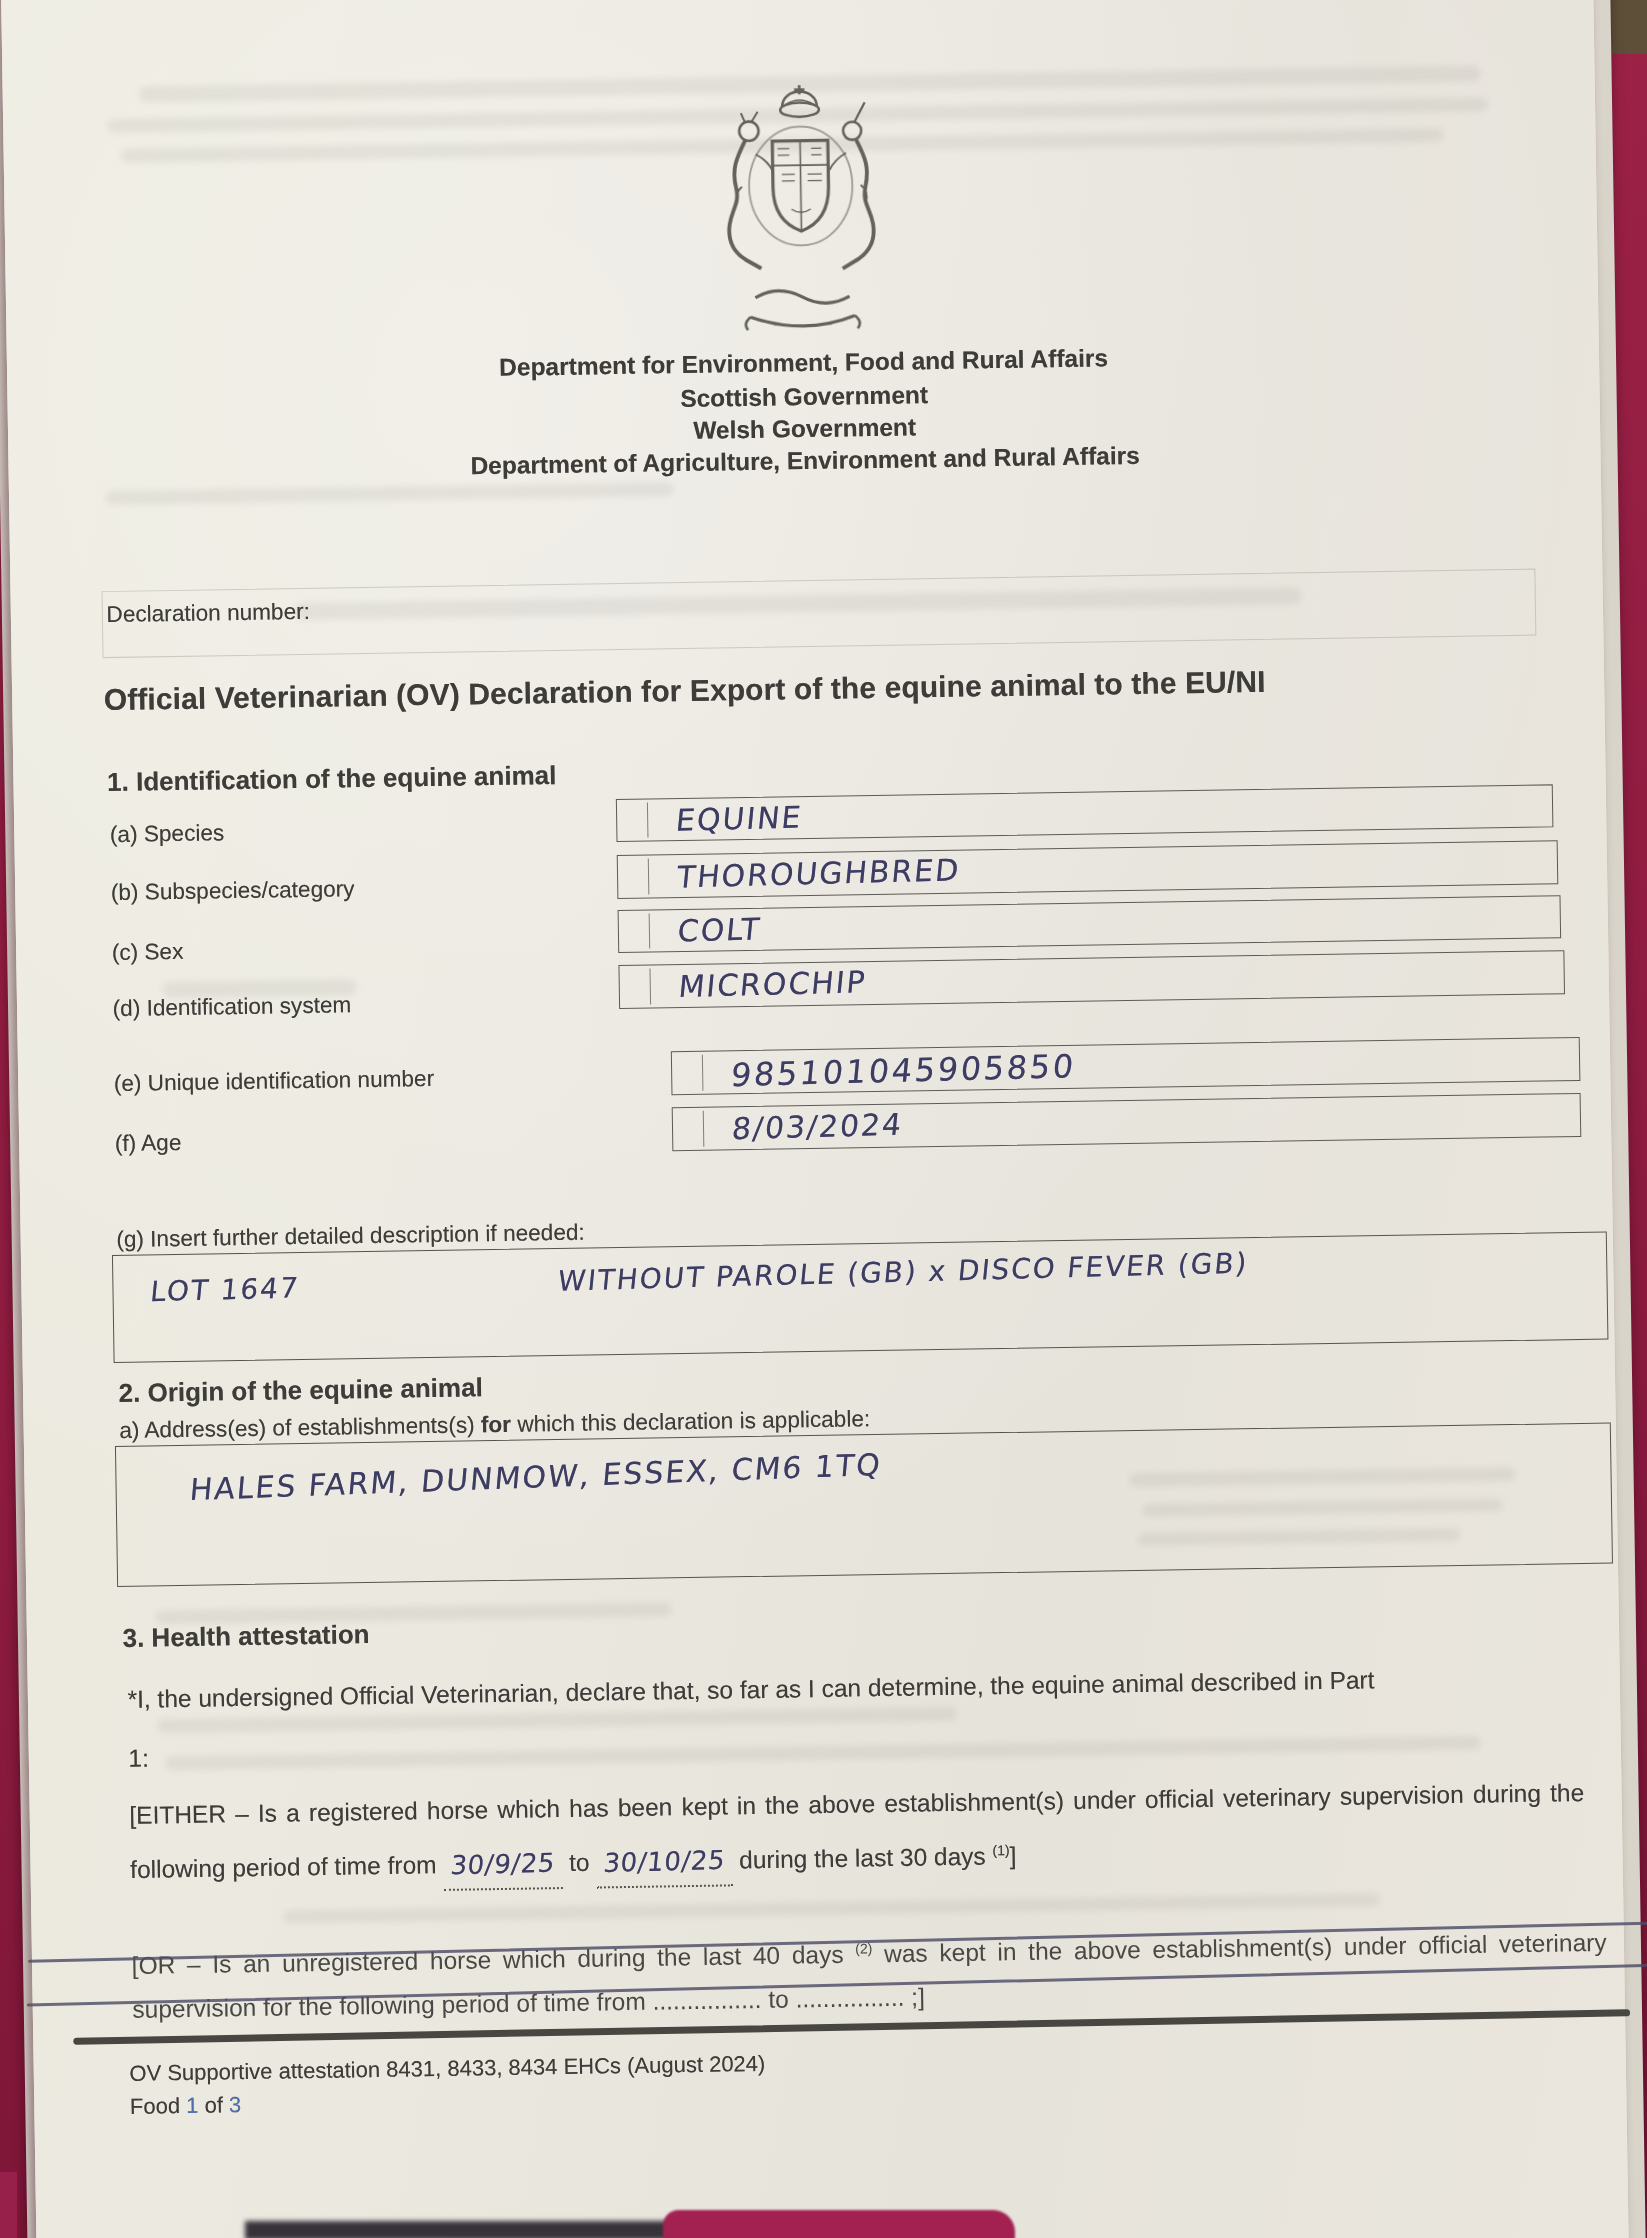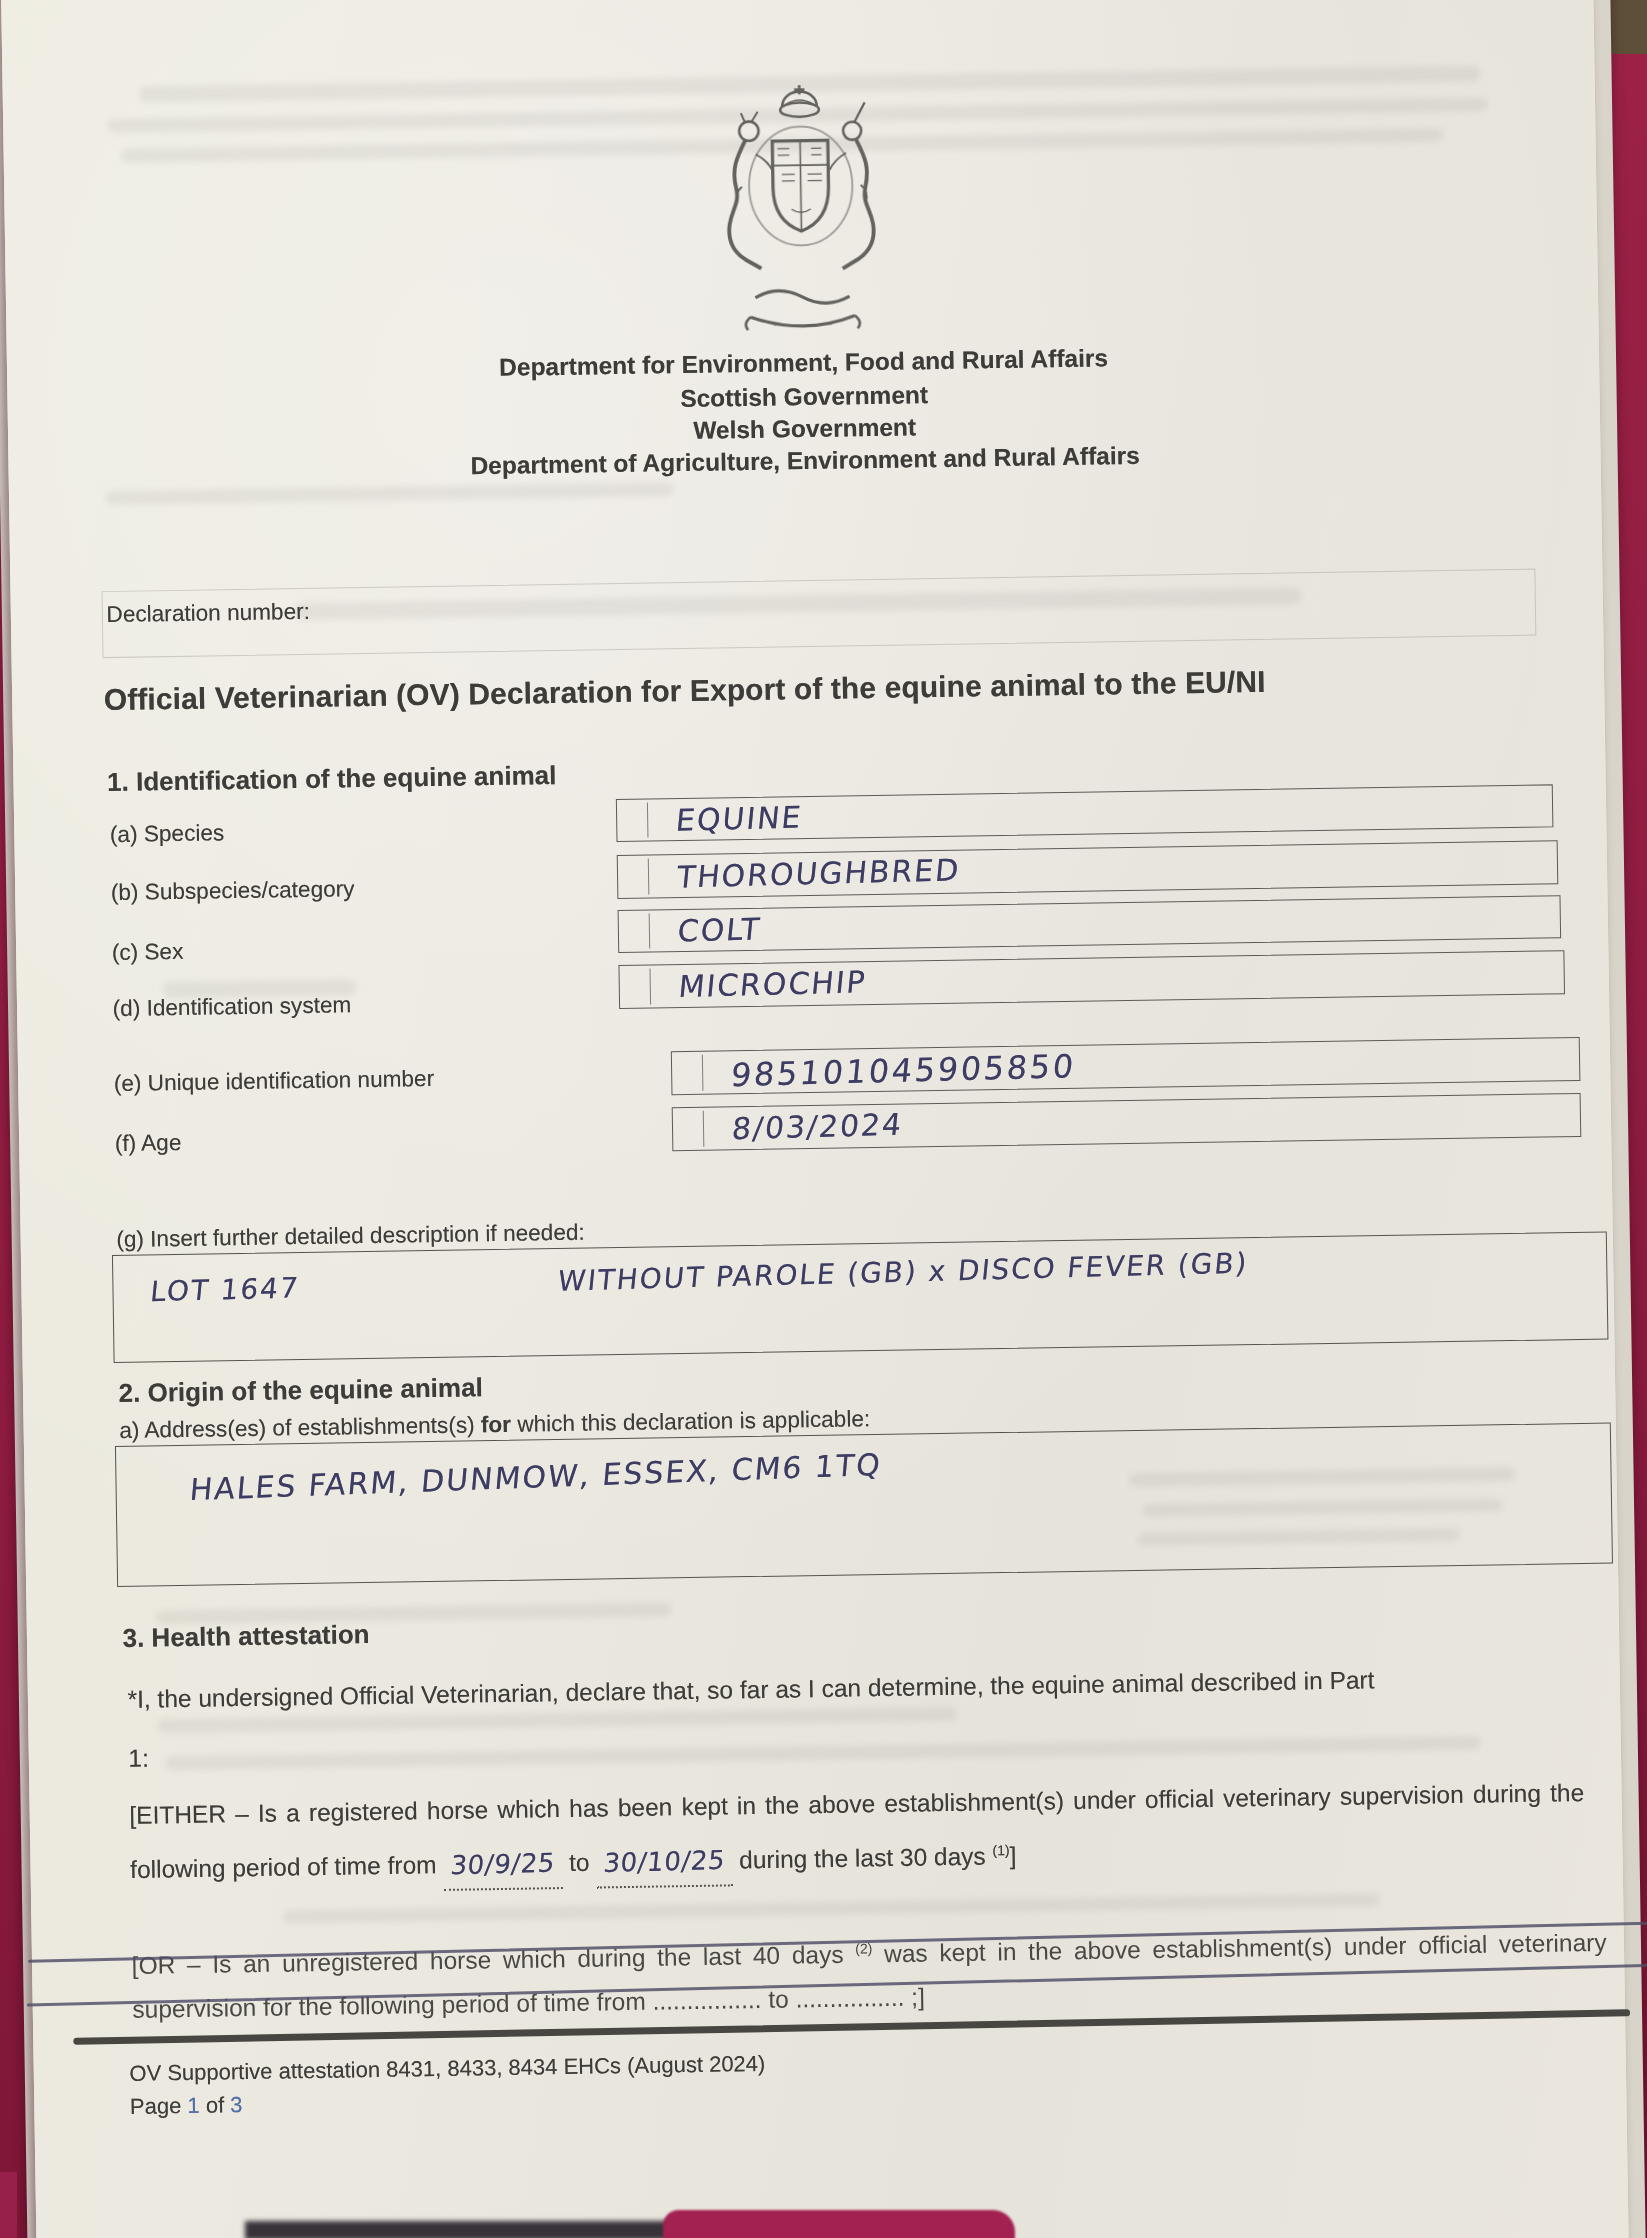--- a/index.html
+++ b/index.html
@@ -208,21 +208,21 @@
     <span>to</span>
     <span>................</span>
     <span>;]</span>
   </div>
 
   <div class="abs strike" style="left:15.5px;top:1941px;width:1626px;transform:rotate(-0.45deg)"></div>
   <div class="abs strike" style="left:13px;top:1984px;width:1621px;transform:rotate(-0.5deg)"></div>
 
   <div class="abs rule-thick" style="left:59px;top:2024px;width:1557px;transform:rotate(-0.15deg)"></div>
   <div class="abs t34 print" style="left:115px;top:2050px">OV Supportive attestation 8431, 8433, 8434 EHCs (August 2024)</div>
-  <div class="abs t34 print" style="left:115px;top:2083px"><span>Page </span><span class="pgnum">1</span><span> of </span><span class="pgnum">3</span></div>
+  <div class="abs t34 print" style="left:115px;top:2083px"><span>Food </span><span class="pgnum">1</span><span> of </span><span class="pgnum">3</span></div>
 
 </div>
 </div>
 
 <div class="abs bot-dark"></div>
 <div class="abs bot-magenta"></div>
 <div class="abs bot-left-magenta"></div>
 
 
 </body></html>

